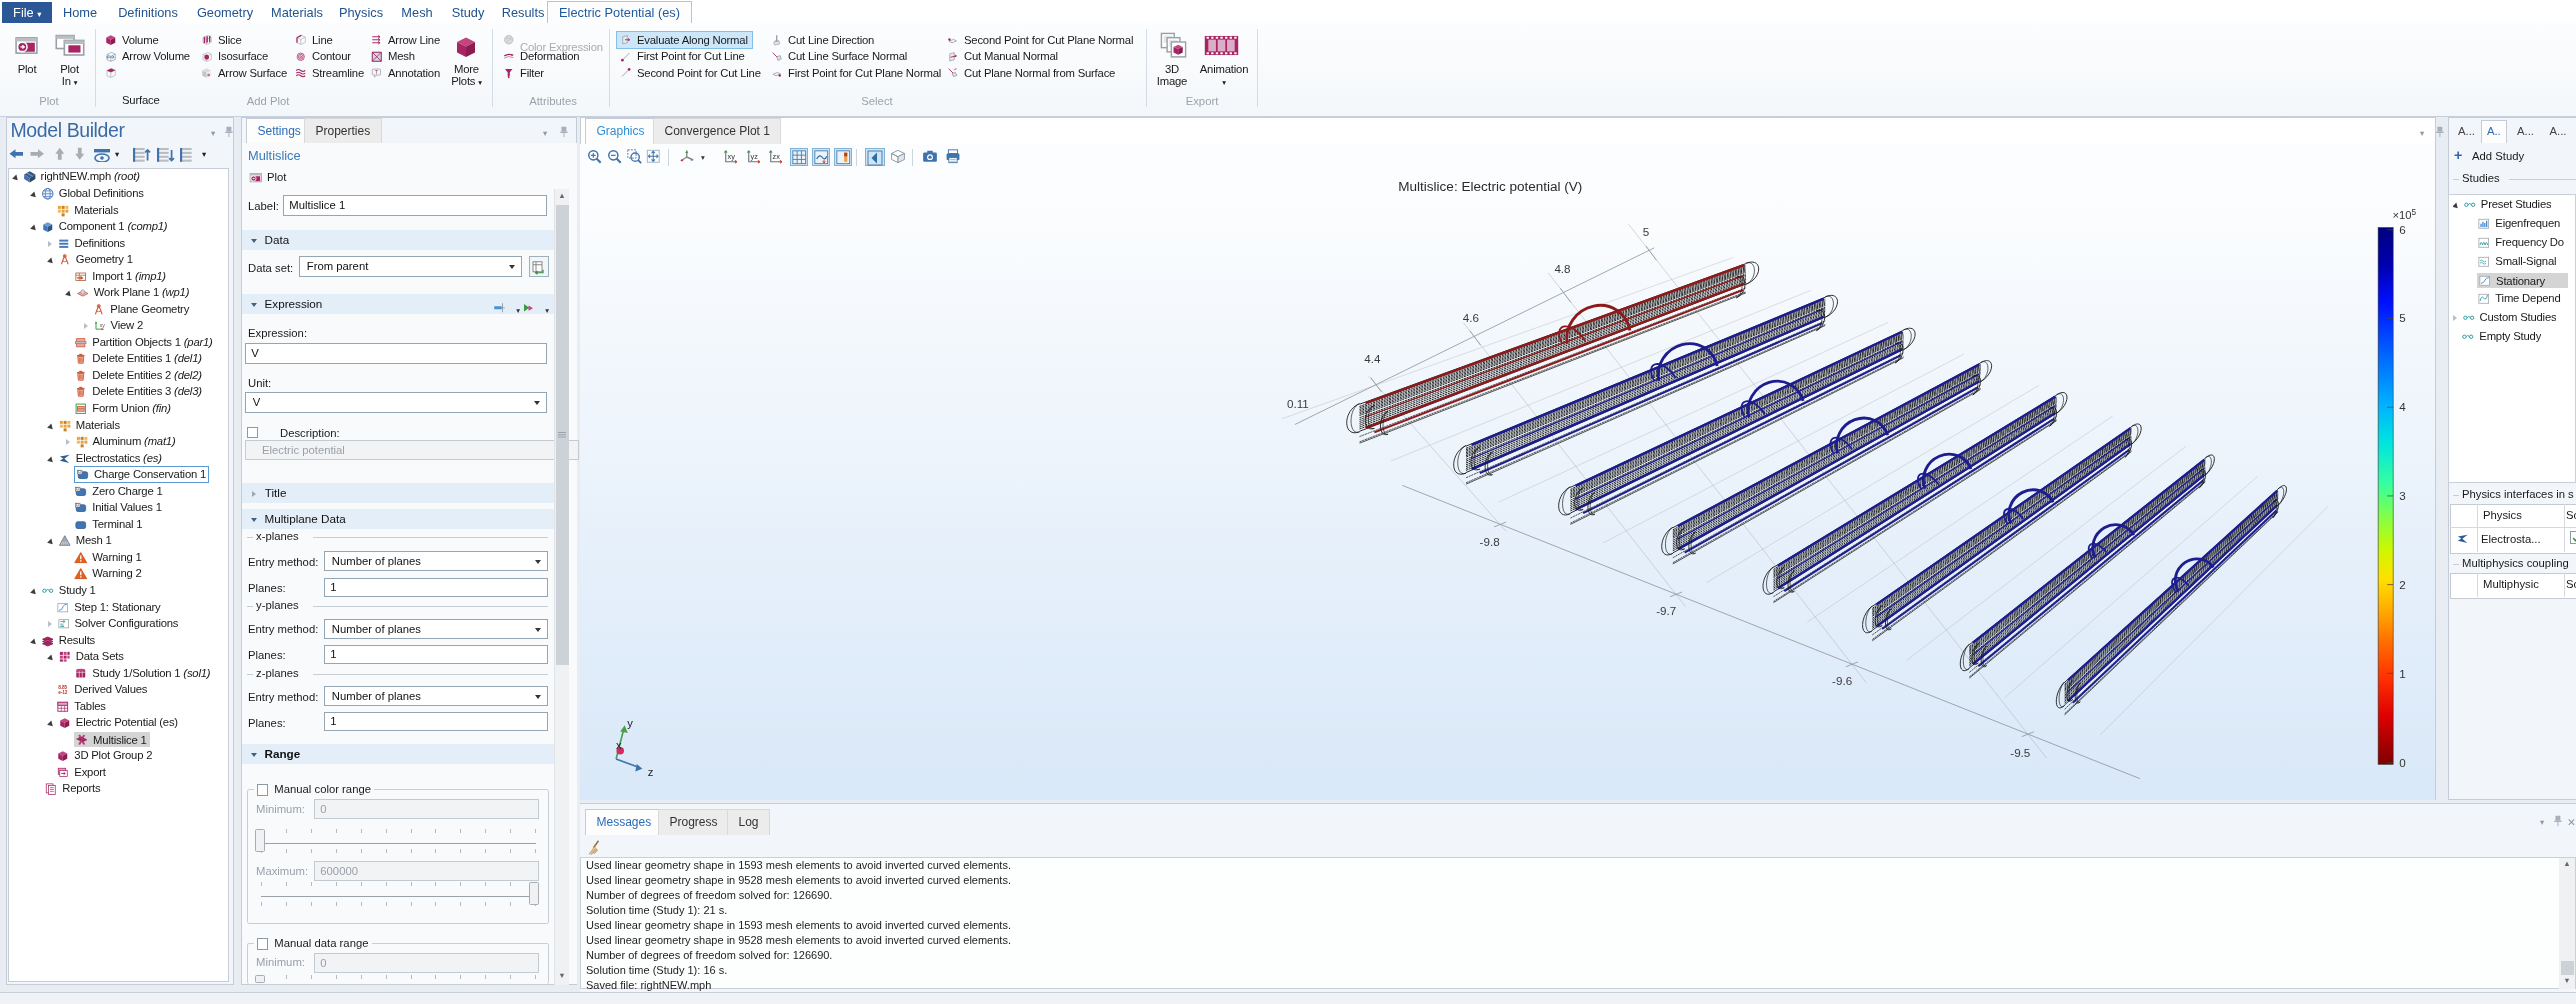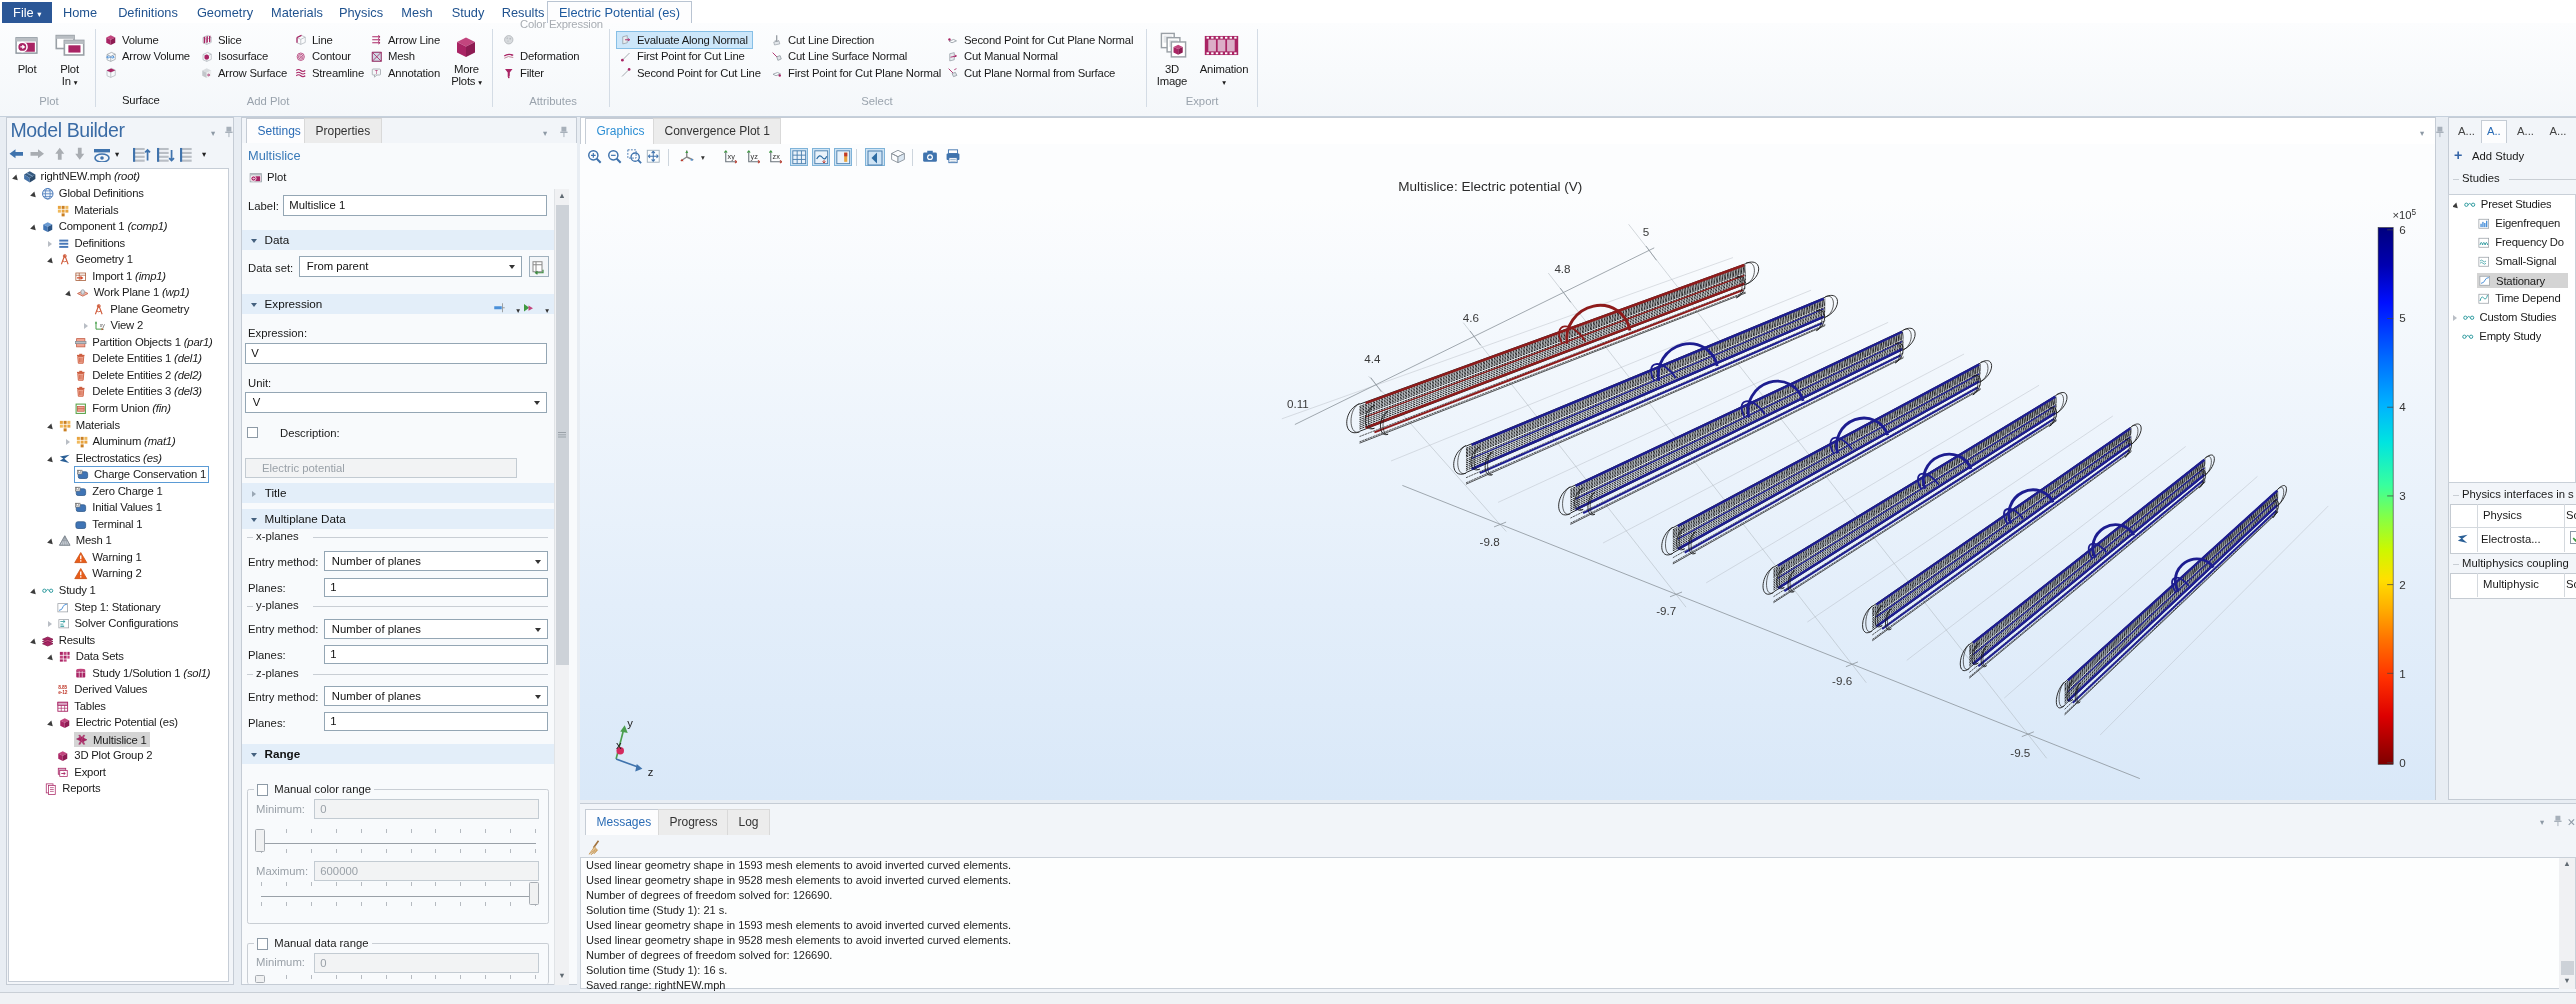--- a/index.html
+++ b/index.html
@@ -157,21 +157,21 @@
       <polygon points="3,6 9,9 9,16 3,13" fill="#a92464"></polygon>
       <polygon points="15,6 9,9 9,16 15,13" fill="#8d1b52"></polygon>
     </svg></div>
 <div class="bigbtn" style="position:absolute;left:444px;top:63px;width:45px;">More<br>Plots <span style="font-size:7.5px">▾</span></div>
 <div class="abs" style="position:absolute;left:502px;top:33px;"><svg width="13.5" height="13.5" viewBox="0 0 18 18" style="vertical-align:middle">
       <circle cx="9" cy="9" r="5.6" fill="#d8dbde" stroke="#aeb2b6"></circle>
       <circle cx="7" cy="7" r="1.2" fill="#c0c4c8"></circle>
       <circle cx="11" cy="7.5" r="1.2" fill="#b6babe"></circle>
       <circle cx="8" cy="11" r="1.2" fill="#c8ccd0"></circle>
     </svg></div>
-<div class="rbtxt" style="position:absolute;left:520px;top:18px;color:#a8adb3;">Color Expression</div>
+<div class="rbtxt" style="position:absolute;left:520px;top:41px;color:#a8adb3;">Color Expression</div>
 <div class="abs" style="position:absolute;left:502px;top:50px;"><svg width="13.5" height="13.5" viewBox="0 0 18 18" style="vertical-align:middle">
       <path d="M3 8 q5 -4 12 -1" stroke="#a92464" stroke-width="1.6" fill="none"></path>
       <path d="M3 11 q5 -4 12 -1" stroke="#b9798f" stroke-width="1.2" fill="none"></path>
       <path d="M12.6 5.4 l2.4 1.6 l-2.8 0.8" fill="#a92464"></path>
     </svg></div>
 <div class="rbtxt" style="position:absolute;left:520px;top:50px;color:#1a1a1a;">Deformation</div>
 <div class="abs" style="position:absolute;left:502px;top:66px;"><svg width="13.5" height="13.5" viewBox="0 0 18 18" style="vertical-align:middle">
       <path d="M4 4 h10 l-3.6 4.5 v4.5 l-2.8 1.5 v-6 Z" fill="#a92464"></path>
       <rect x="8" y="13.6" width="2" height="2.6" fill="#a92464"></rect>
     </svg></div>
@@ -572,21 +572,21 @@
       </svg></span><span style="position:absolute;right:35px;top:6.8px;font-size:7.5px;color:#333;">▾</span><span style="position:absolute;right:19.5px;top:3px;"><svg width="15" height="13.5" viewBox="0 0 18 18" style="vertical-align:middle">
         <polygon points="3,4 10,9 3,14" fill="#3d9940"></polygon>
         <polygon points="9,6 15,9.5 9,13" fill="#c2457e"></polygon>
       </svg></span><span style="position:absolute;right:6px;top:6.8px;font-size:7.5px;color:#333;">▾</span></div>
 <div class="lbl" style="position:absolute;left:248px;top:327px;">Expression:</div>
 <div class="inp" style="position:absolute;left:245px;top:343px;width:302px;height:21px;line-height:19.5px;">V</div>
 <div class="lbl" style="position:absolute;left:248px;top:377px;">Unit:</div>
 <div class="sel" style="position:absolute;left:245px;top:392px;width:302px;height:21px;line-height:19.5px;">V</div>
 <div class="chk" style="position:absolute;left:247px;top:427px;"></div>
 <div class="lbl" style="position:absolute;left:280px;top:427px;">Description:</div>
-<div class="inp dis" style="position:absolute;left:245px;top:458px;width:272px;height:20px;line-height:19px;padding-left:16px;">Electric potential</div>
+<div class="inp dis" style="position:absolute;left:245px;top:440px;width:334px;height:20px;line-height:19px;padding-left:16px;">Electric potential</div>
 <div class="sh" style="left:242px;top:483px;"><span class="tri-r" style="margin:0 9px 0 9.8px;"></span>Title</div>
 <div class="sh" style="left:242px;top:509px;"><span class="tri-d" style="margin:0 7.5px 0.8px 9px;"></span>Multiplane Data</div>
 <div class="abs" style="position:absolute;left:247px;top:537px;width:6px;height:0.8px;background:#c9ced4;"></div>
 <div class="lbl" style="position:absolute;left:256px;top:530px;">x-planes</div>
 <div class="abs" style="position:absolute;left:313px;top:537px;width:235px;height:0.8px;background:#c9ced4;"></div>
 <div class="lbl" style="position:absolute;left:248px;top:556px;">Entry method:</div>
 <div class="sel" style="position:absolute;left:324px;top:551px;width:224px;height:20px;line-height:19px;">Number of planes</div>
 <div class="lbl" style="position:absolute;left:248px;top:582px;">Planes:</div>
 <div class="inp" style="position:absolute;left:324px;top:578px;width:224px;height:19px;line-height:17.3px;">1</div>
 <div class="abs" style="position:absolute;left:247px;top:606px;width:6px;height:0.8px;background:#c9ced4;"></div>
@@ -1251,19 +1251,19 @@
 <div class="abs" style="position:absolute;left:580px;top:857px;width:1996px;height:132px;background:#fdfefe;border:0.8px solid #c9d0d8;box-sizing:border-box;"></div>
 <div class="abs" style="position:absolute;left:586px;top:858px;">
 <div class="msgline">Used linear geometry shape in 1593 mesh elements to avoid inverted curved elements.</div>
 <div class="msgline">Used linear geometry shape in 9528 mesh elements to avoid inverted curved elements.</div>
 <div class="msgline">Number of degrees of freedom solved for: 126690.</div>
 <div class="msgline">Solution time (Study 1): 21 s.</div>
 <div class="msgline">Used linear geometry shape in 1593 mesh elements to avoid inverted curved elements.</div>
 <div class="msgline">Used linear geometry shape in 9528 mesh elements to avoid inverted curved elements.</div>
 <div class="msgline">Number of degrees of freedom solved for: 126690.</div>
 <div class="msgline">Solution time (Study 1): 16 s.</div>
-<div class="msgline">Saved range: rightNEW.mph</div>
+<div class="msgline">Saved file: rightNEW.mph</div>
 </div>
 <div class="abs" style="position:absolute;left:2559px;top:858px;width:16px;height:131px;background:#f0f1f3;"></div>
 <div class="abs" style="position:absolute;left:2561px;top:859px;width:12px;height:10.5px;color:#606a72;font-size:7.5px;text-align:center;">▲</div>
 <div class="abs" style="position:absolute;left:2561px;top:976px;width:12px;height:10.5px;color:#606a72;font-size:7.5px;text-align:center;">▼</div>
 <div class="abs" style="position:absolute;left:2561px;top:961px;width:12.8px;height:13.5px;background:#cdd2d8;"></div>
 <div class="abs" style="position:absolute;left:0px;top:992px;width:2576px;height:12.8px;background:#f0f2f5;border-top:0.8px solid #c9cfd6;box-sizing:border-box;"></div>
 
 </body></html>

